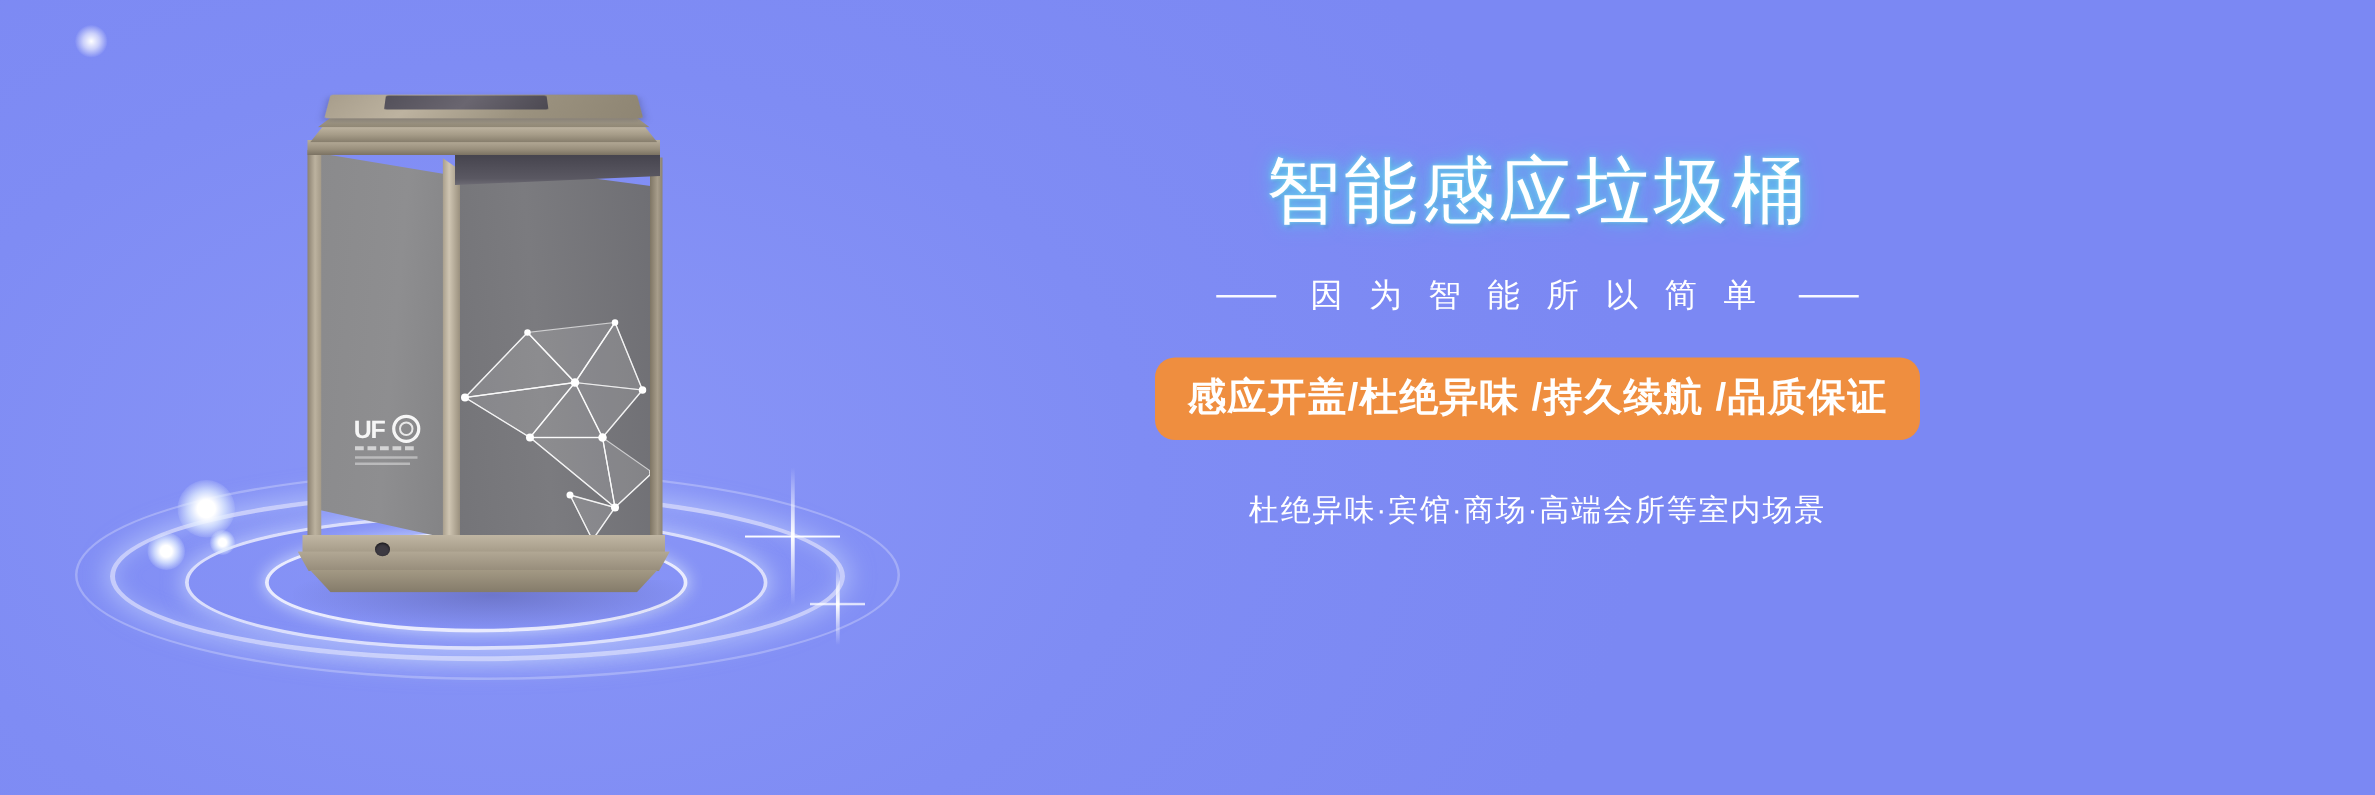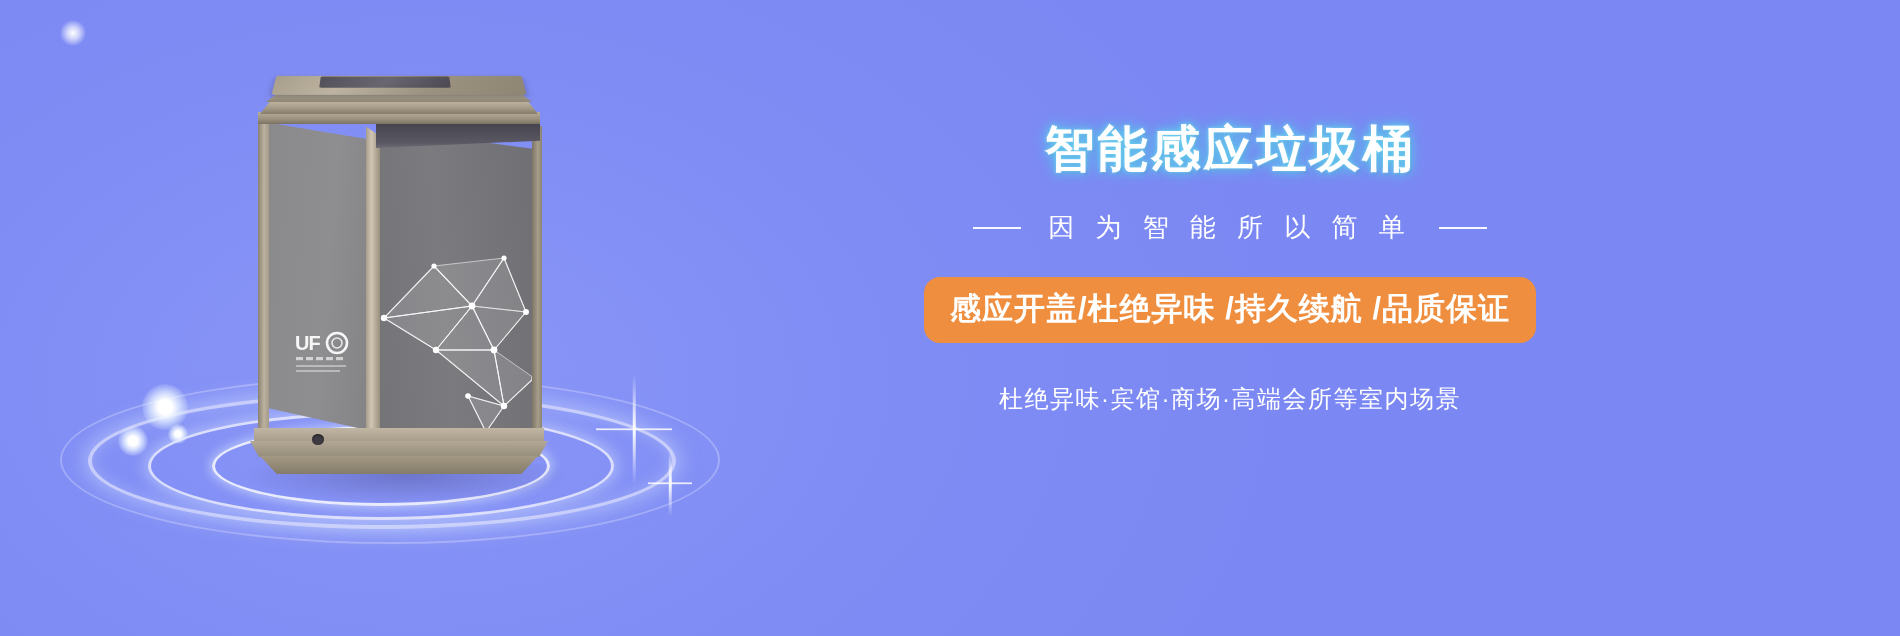--- a/index.html
+++ b/index.html
@@ -85,21 +85,21 @@
   }
   .sparkle::before { width:2.5px; height:100%; transform:translate(-50%,-50%); }
   .sparkle::after  { width:100%;  height:2.5px; transform:translate(-50%,-50%); }
   #sparkle-big   { left:536px; top:354px; width:76px; height:110px; }
   #sparkle-small { left:588px; top:430px; width:44px; height:66px; }
   #sparkle-dot   { left:624px; top:398px; width:26px; height:26px;
                    border-radius:50%;
                    background:radial-gradient(circle,#fff 0%,rgba(255,255,255,0.6) 35%,rgba(255,255,255,0) 72%); }
 
   
-  #trash-bin { position:absolute; left:186px; top:40px; width:320px; height:400px;text-decoration:underline; }
+  #trash-bin { position:absolute; left:174px; top:40px; width:320px; height:400px;text-decoration:underline; }
 
   
   #bin-lid-top {
     position:absolute; left:28px; top:8px;
     width:250px; height:34px;
     background:linear-gradient(120deg,#a89e8c 0%,#bdb3a0 28%,#9b927f 62%,#8e8573 100%);
     transform:perspective(700px) rotateX(56deg);
     border-radius:3px;
     box-shadow:0 3px 7px rgba(40,40,60,0.35);
   }
@@ -203,22 +203,22 @@
 
   
   #copy-block {
     position:absolute;
     left:880px; top:120px;
     width:700px; height:360px;
     text-align:center;
   }
 
   #headline {
-    font-size:50px;
-    font-weight:bold;
+    font-size:59px;
+    font-weight:normal;
     color:#ffffff;
     letter-spacing:3px;
     line-height:1;
     padding-top:4px;
     text-shadow:
       0 0 3px #7ad4ef,
       0 0 8px #63c9ec,
       0 0 16px #4fc2ea,
       2px 2px 2px rgba(60,70,160,0.25);
   }

